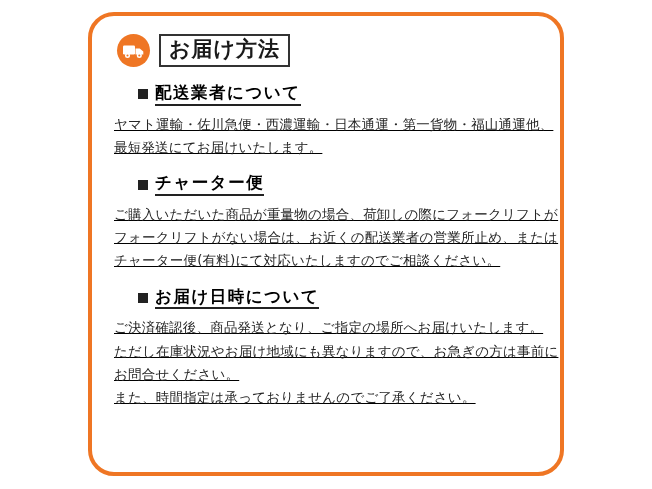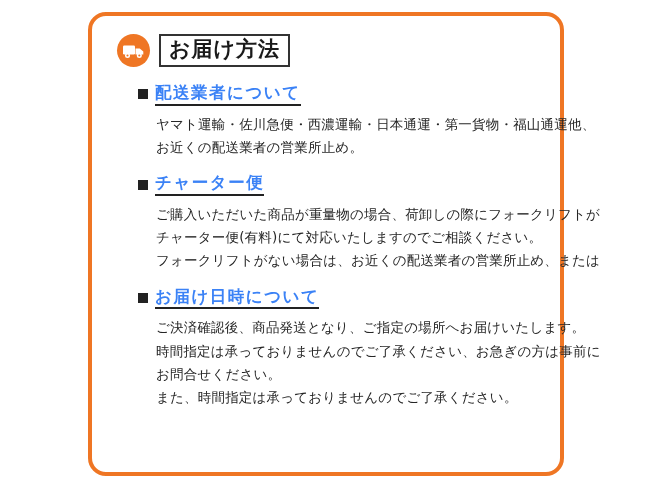--- a/index.html
+++ b/index.html
@@ -20,21 +20,21 @@
     background: #ffffff;
     box-sizing: border-box;
   }
   .panel {
     position: absolute;
     left: 88px;
     top: 12px;
     width: 476px;
     height: 464px;
     border: 4px solid #ef7624;
-    border-radius: 18px;
+    border-radius: 26px;
     background: #ffffff;
     box-sizing: border-box;
   }
   .panel-inner {
     position: absolute;
     left: 0;
     top: 0;
     right: 0;
     bottom: 0;
     padding: 18px 22px 10px 22px;
@@ -91,29 +91,29 @@
   }
   .sq {
     width: 10px;
     height: 10px;
     background: #222222;
     flex: 0 0 auto;
   }
   .section-title {
     font-size: 16.5px;
     font-weight: bold;
-    color: #3b82f6;
+    color: #000000;
     letter-spacing: 1.5px;
     line-height: 1.2;
     border-bottom: 2px solid #222222;
     padding-bottom: 1px;
     white-space: nowrap;
   }
   .lines {
-    margin-left: 42px;
+    text-decoration: underline;
   }
   .line {
     font-size: 13.5px;
     color: #262626;
     line-height: 1.72;
     letter-spacing: 0.2px;
     white-space: nowrap;
   }
 </style>
 </head>
@@ -139,44 +139,44 @@
         </span>
       </div>
 
       <div class="section">
         <div class="section-head">
           <span class="sq"></span>
           <span class="section-title">配送業者について</span>
         </div>
         <div class="lines">
           <div class="line">ヤマト運輸・佐川急便・西濃運輸・日本通運・第一貨物・福山通運他、</div>
-          <div class="line">お近くの配送業者の営業所止め。</div>
+          <div class="line">最短発送にてお届けいたします。</div>
         </div>
       </div>
 
       <div class="section">
         <div class="section-head">
           <span class="sq"></span>
           <span class="section-title">チャーター便</span>
         </div>
         <div class="lines">
           <div class="line">ご購入いただいた商品が重量物の場合、荷卸しの際にフォークリフトが</div>
+          <div class="line">フォークリフトがない場合は、お近くの配送業者の営業所止め、または</div>
           <div class="line">チャーター便(有料)にて対応いたしますのでご相談ください。</div>
-          <div class="line">フォークリフトがない場合は、お近くの配送業者の営業所止め、または</div>
         </div>
       </div>
 
       <div class="section">
         <div class="section-head">
           <span class="sq"></span>
           <span class="section-title">お届け日時について</span>
         </div>
         <div class="lines">
           <div class="line">ご決済確認後、商品発送となり、ご指定の場所へお届けいたします。</div>
-          <div class="line">時間指定は承っておりませんのでご了承ください、お急ぎの方は事前に</div>
+          <div class="line">ただし在庫状況やお届け地域にも異なりますので、お急ぎの方は事前に</div>
           <div class="line">お問合せください。</div>
           <div class="line">また、時間指定は承っておりませんのでご了承ください。</div>
         </div>
       </div>
 
     </div>
   </div>
 </div>
 
 </body></html>

